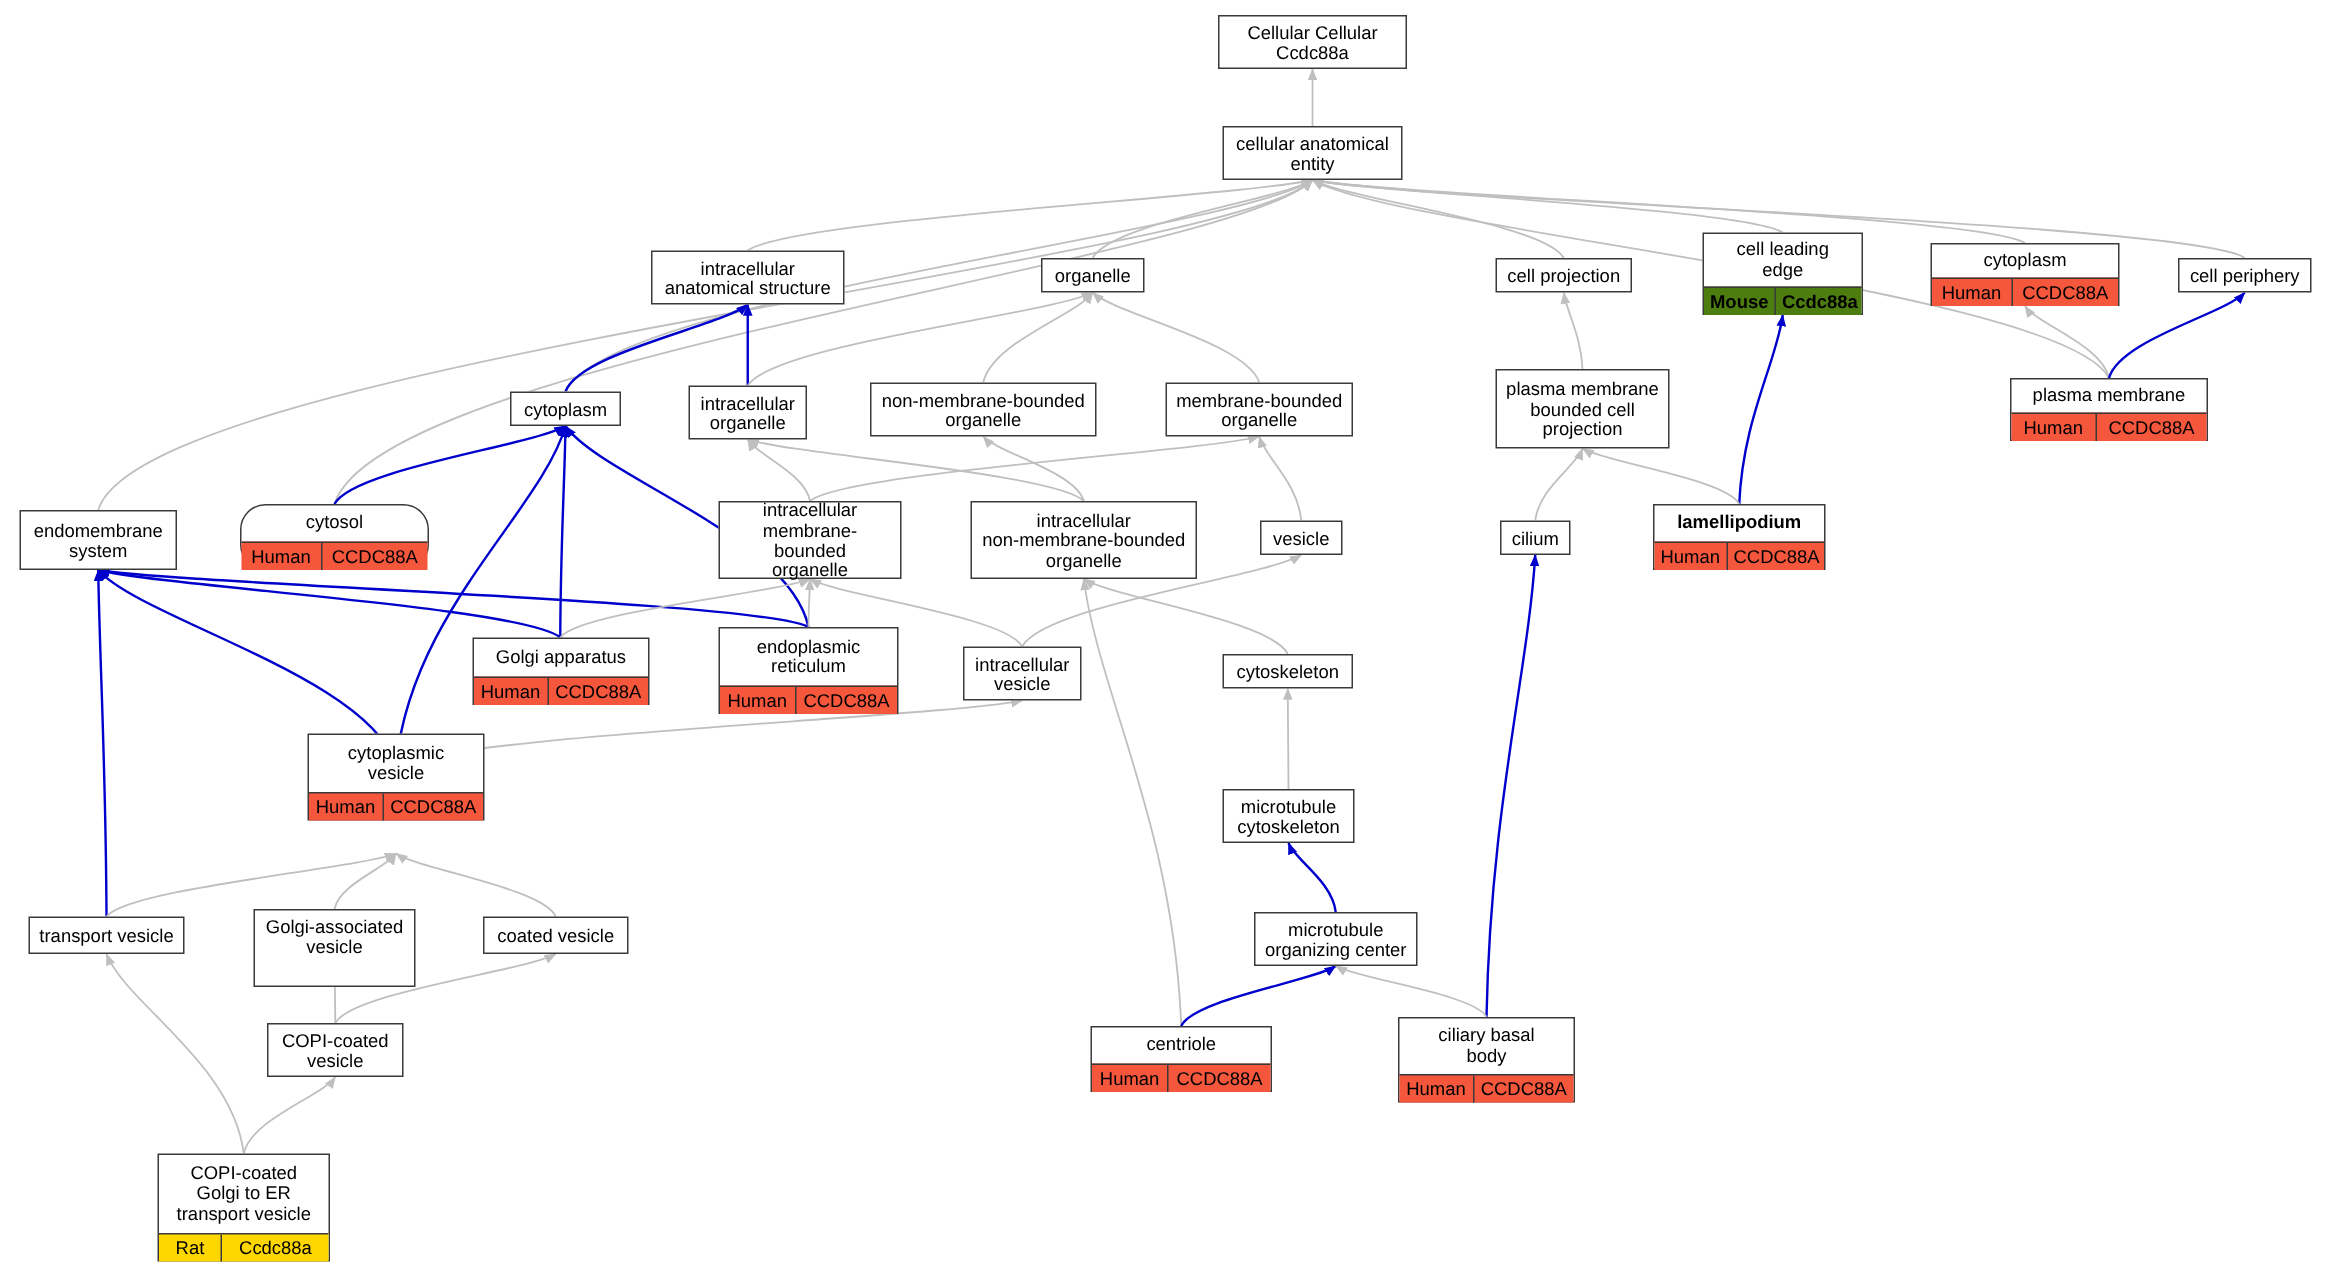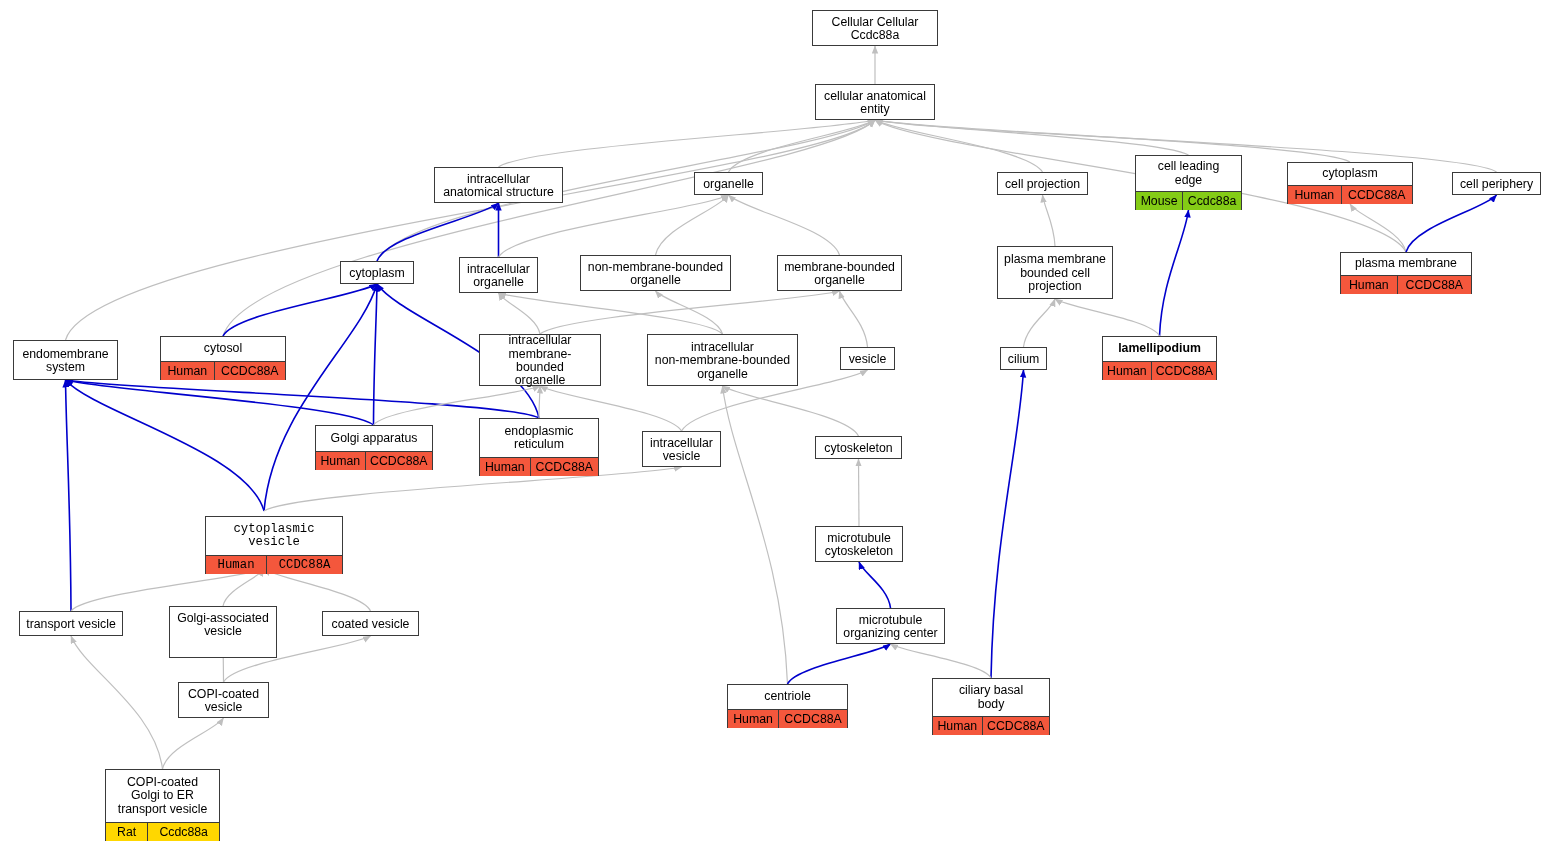--- a/index.html
+++ b/index.html
@@ -104,21 +104,21 @@
       </div>
       <div class="node" style="left: 694px; top: 172px; width: 69px; height: 23px;">
         <div class="title" style="height: 23px;">organelle</div>
       </div>
       <div class="node" style="left: 997px; top: 172px; width: 91px; height: 23px;">
         <div class="title" style="height: 23px;">cell projection</div>
       </div>
       <div class="node" style="left: 1135px; top: 155px; width: 107px; height: 55px;">
         <div class="title" style="height: 35px;">cell leading
 edge</div>
-        <div class="gene" style="background: #84cc16;">
+        <div class="gene" style="background: #4d7c0f; font-weight: bold;">
           <div class="sp">Mouse</div>
           <div class="sym">Ccdc88a</div>
         </div>
       </div>
       <div class="node" style="left: 1287px; top: 162px; width: 126px; height: 42px;">
         <div class="title" style="height: 22px;">cytoplasm</div>
         <div class="gene" style="background: rgb(244, 87, 60);">
           <div class="sp">Human</div>
           <div class="sym">CCDC88A</div>
         </div>
@@ -150,21 +150,21 @@
         <div class="title" style="height: 22px;">plasma membrane</div>
         <div class="gene" style="background: rgb(244, 87, 60);">
           <div class="sp">Human</div>
           <div class="sym">CCDC88A</div>
         </div>
       </div>
       <div class="node" style="left: 13px; top: 340px; width: 105px; height: 40px;">
         <div class="title" style="height: 40px;">endomembrane
 system</div>
       </div>
-      <div class="node" style="left: 160px; top: 336px; width: 126px; height: 44px;">
+      <div class="node" style="left: 160px; top: 336px; width: 126px; height: 44px; border-radius: 17px;">
         <div class="title" style="height: 24px;">cytosol</div>
         <div class="gene" style="background: rgb(244, 87, 60);">
           <div class="sp">Human</div>
           <div class="sym">CCDC88A</div>
         </div>
       </div>
       <div class="node" style="left: 479px; top: 334px; width: 122px; height: 52px;">
         <div class="title" style="height: 52px;">intracellular
 membrane-bounded
 organelle</div>
@@ -202,21 +202,21 @@
           <div class="sym">CCDC88A</div>
         </div>
       </div>
       <div class="node" style="left: 642px; top: 431px; width: 79px; height: 36px;">
         <div class="title" style="height: 36px;">intracellular
 vesicle</div>
       </div>
       <div class="node" style="left: 815px; top: 436px; width: 87px; height: 23px;">
         <div class="title" style="height: 23px;">cytoskeleton</div>
       </div>
-      <div class="node" style="left: 205px; top: 516px; width: 138px; height: 58px; font-family: Liberation Mono, monospace;">
+      <div class="node" style="left: 205px; top: 489px; width: 118px; height: 58px;">
         <div class="title" style="height: 38px;">cytoplasmic
 vesicle</div>
         <div class="gene" style="background: rgb(244, 87, 60);">
           <div class="sp">Human</div>
           <div class="sym">CCDC88A</div>
         </div>
       </div>
       <div class="node" style="left: 815px; top: 526px; width: 88px; height: 36px;">
         <div class="title" style="height: 36px;">microtubule
 cytoskeleton</div>

